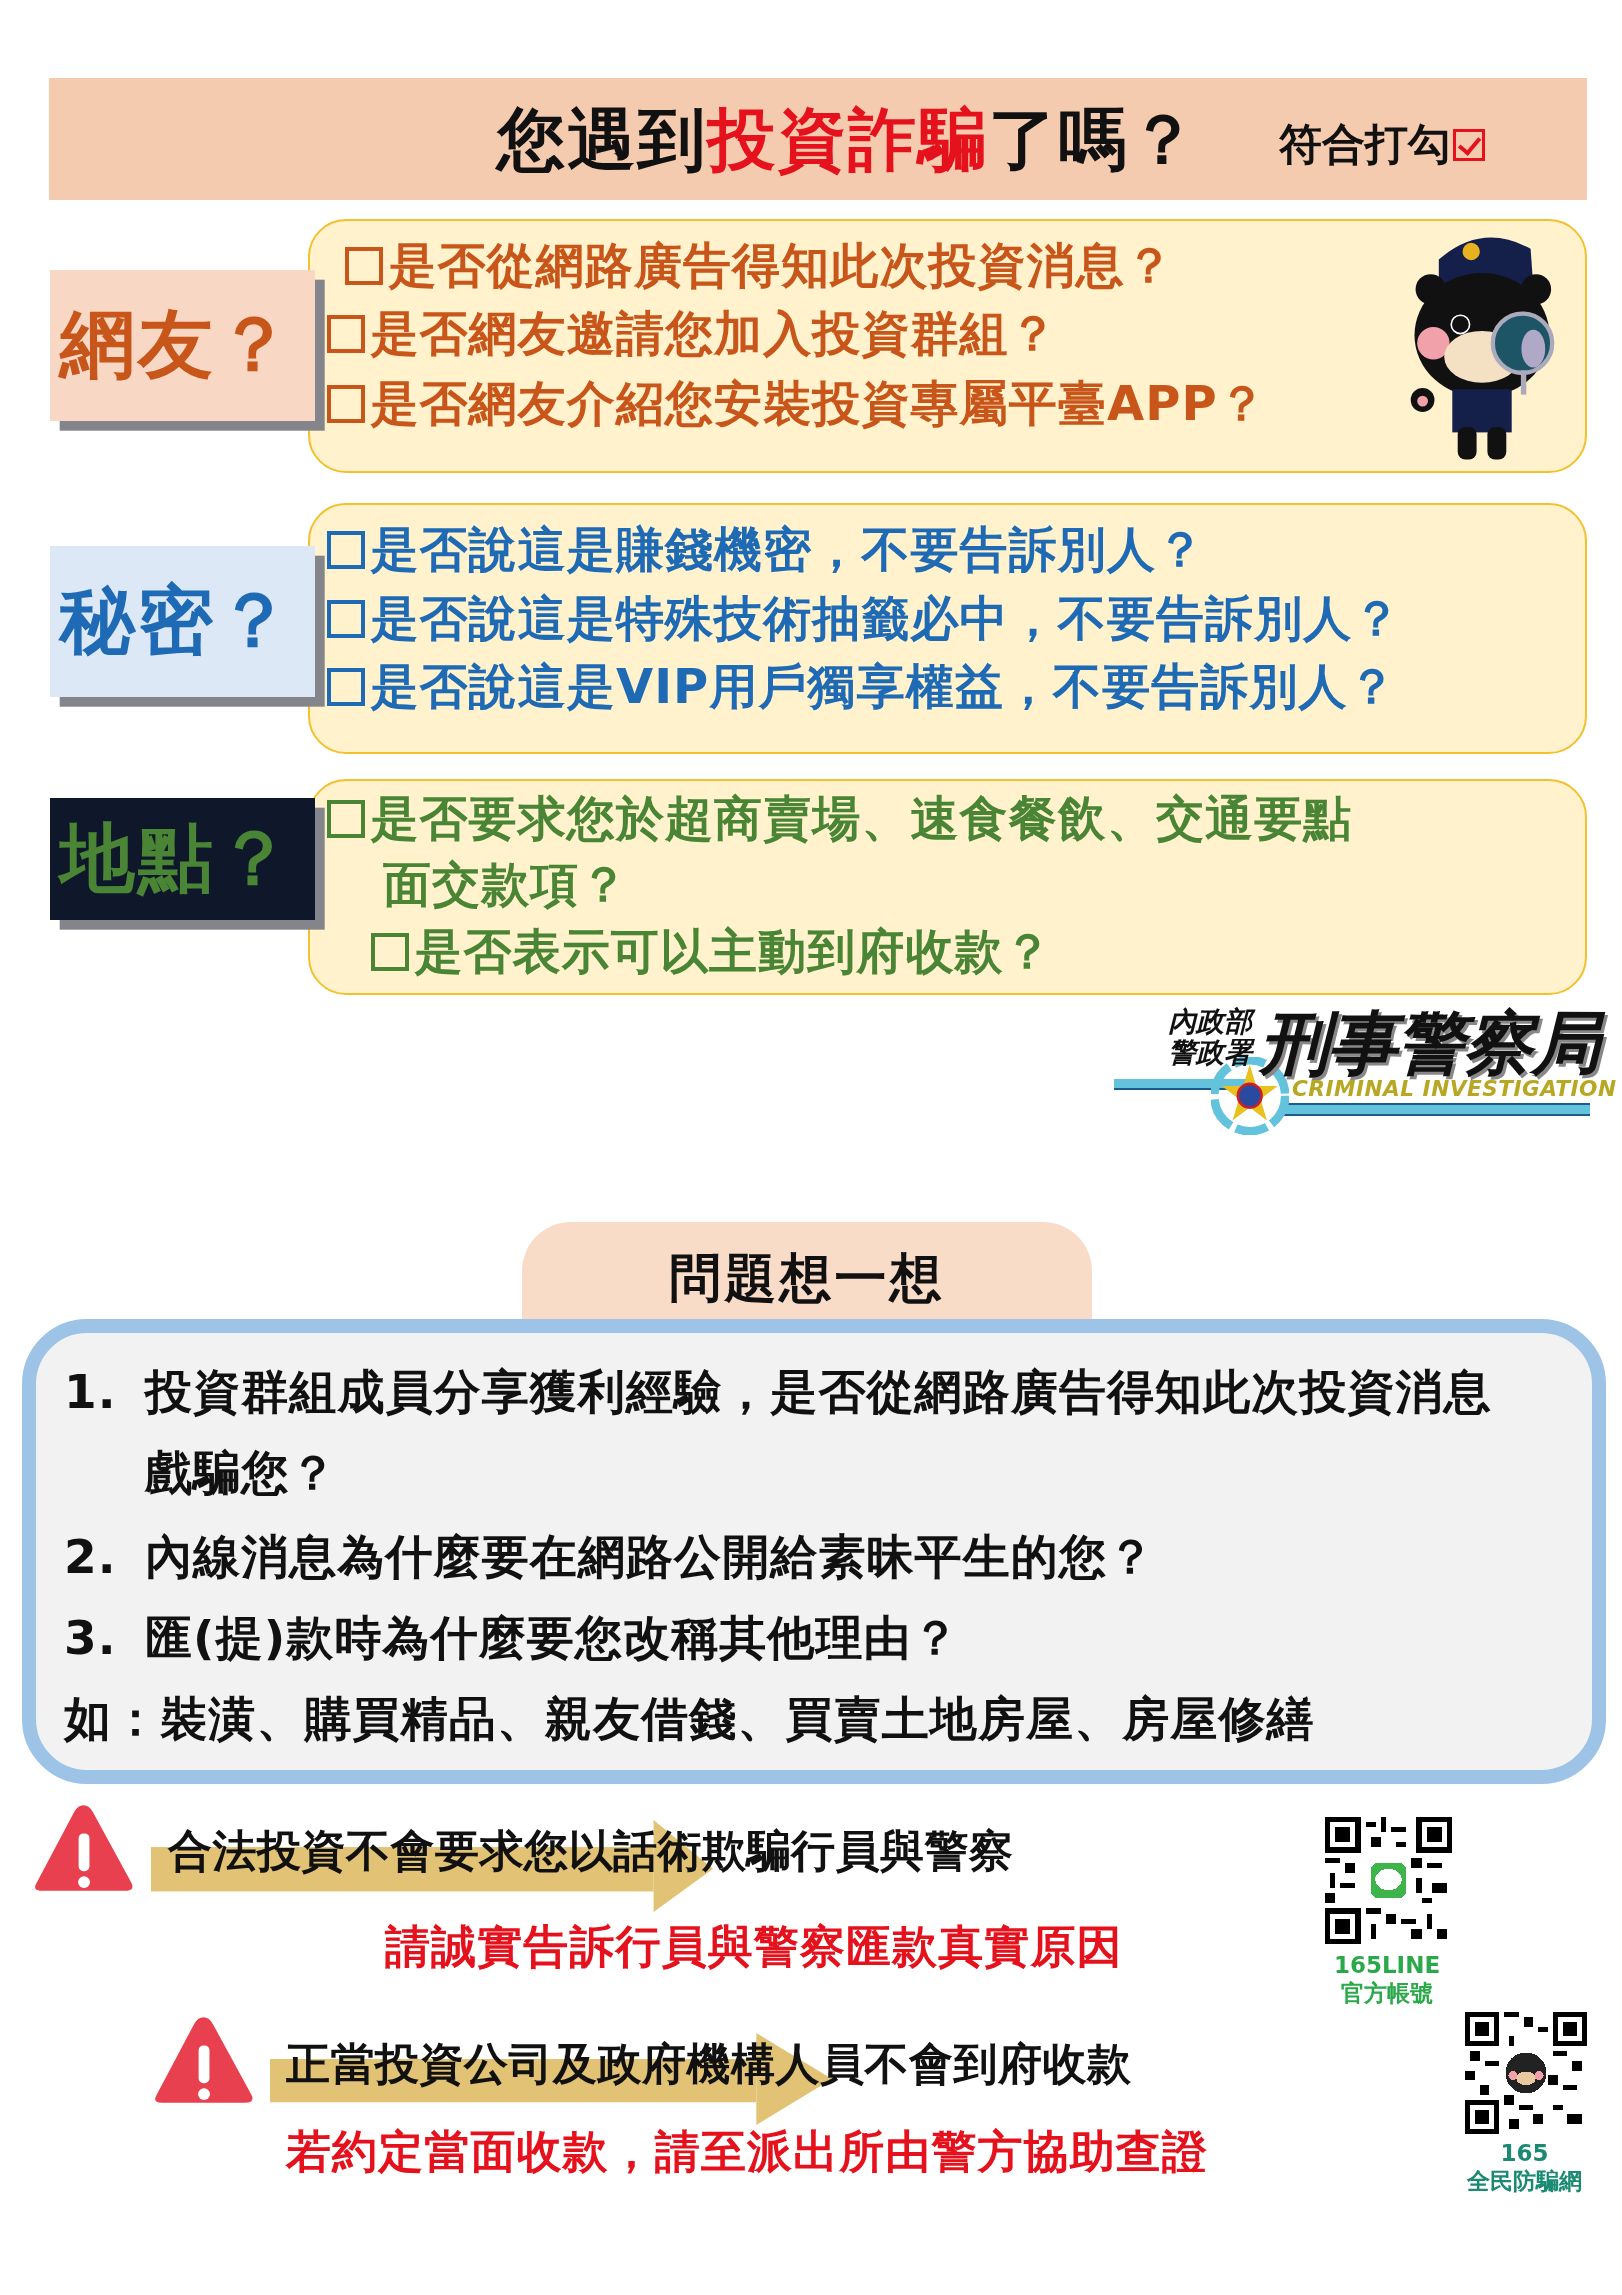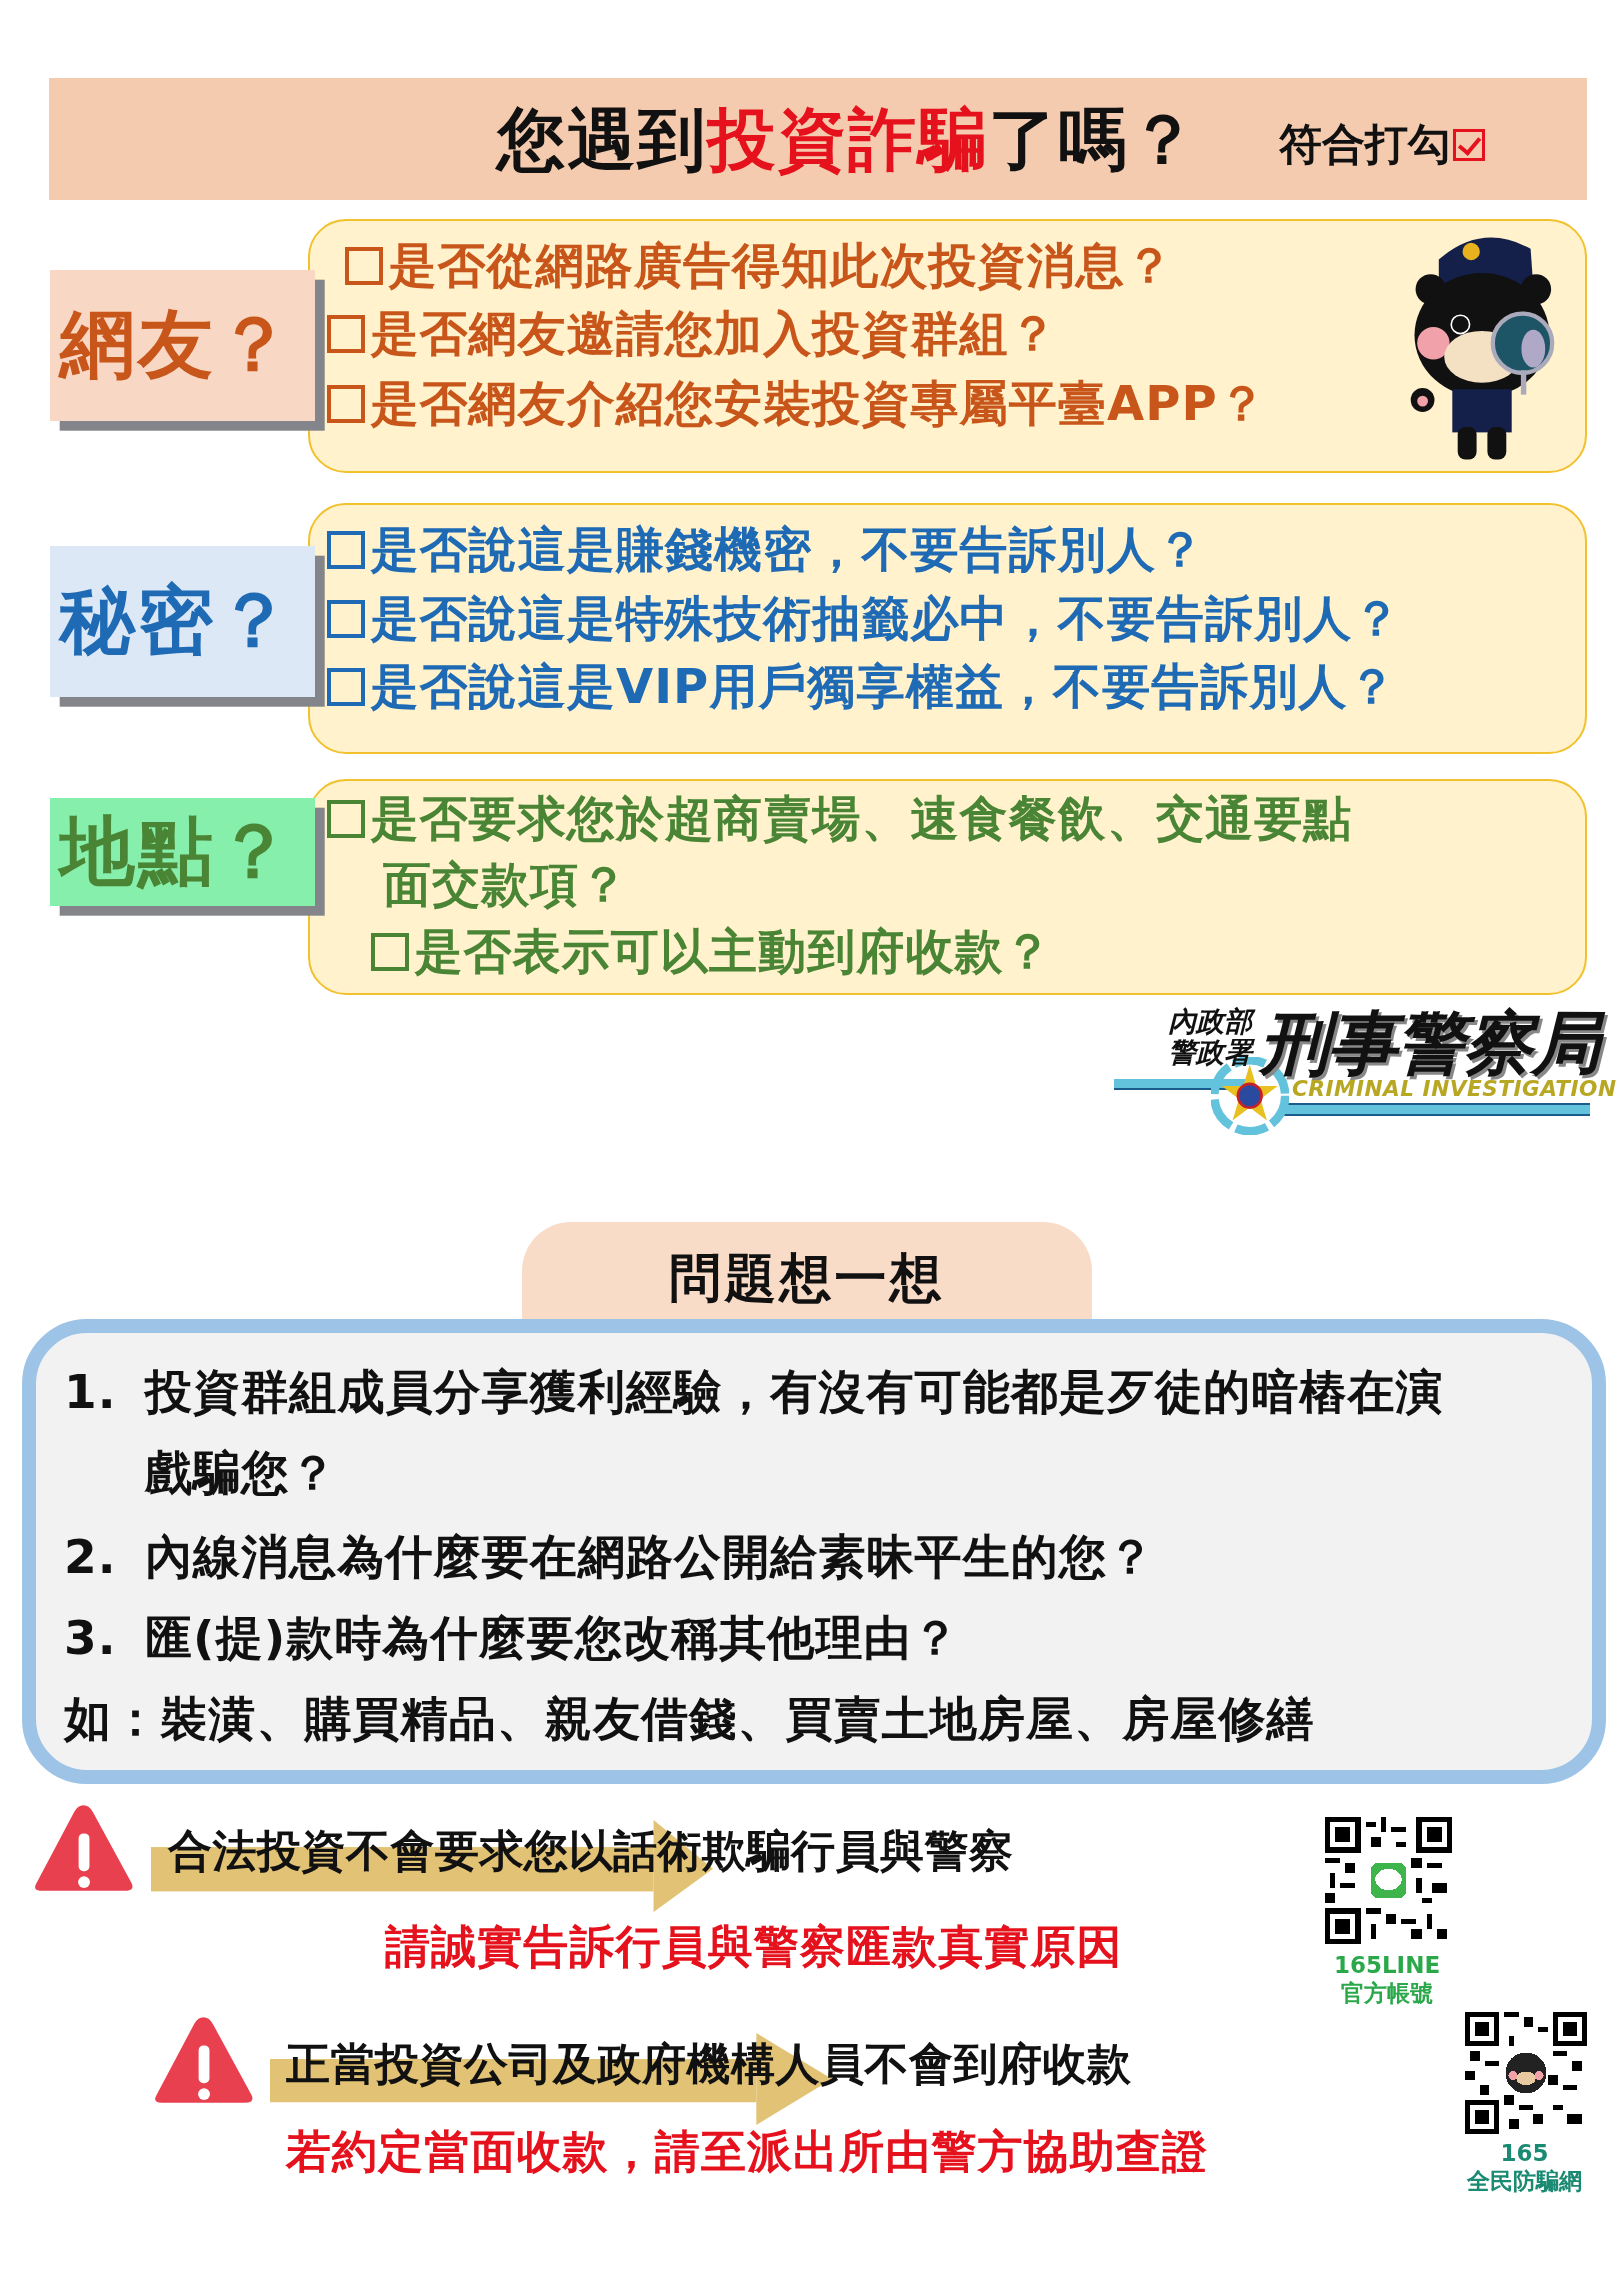--- a/index.html
+++ b/index.html
@@ -15,21 +15,21 @@
   .check-icon { display:inline-block; width:32px; height:32px; border:3.8px solid #E5121D; box-sizing:border-box;
                 position:relative; vertical-align:-2.2px; margin-left:2.2px; }
   .check-icon::after { content:""; position:absolute; left:7px; top:1.1px; width:8.7px; height:17.3px;
                        border-right:4.3px solid #E5121D; border-bottom:4.3px solid #E5121D; transform:rotate(40deg); }
 
   
   .cat { width:265px; box-shadow:9.7px 9.7px 0 #84858a; display:flex; align-items:center; padding-left:9.7px; box-sizing:border-box;
          font-size:75px; letter-spacing:3.2px; white-space:nowrap; }
   .cat-1 { left:50px; top:270px; height:151px; background:#F8D8C4; color:#C8561A; }
   .cat-2 { left:50px; top:546px; height:151px; background:#DCE8F5; color:#1F6AB4; }
-  .cat-3 { left:50px; top:798px; height:108px; background:#86efac; color:#4A8535;text-align:right; }
+  .cat-3 { left:50px; top:798px; height:122px; background:#0f172a; color:#4A8535;text-align:right; }
 
   
   .panel { background:#FFF2CC; border:2.7px solid #F2C12E; border-radius:38px; box-sizing:border-box; }
   .panel-1 { left:308px; top:219px; width:1279px; height:254px; }
   .panel-2 { left:308px; top:503px; width:1279px; height:251px; }
   .panel-3 { left:308px; top:779px; width:1279px; height:216px; }
   .qline { position:absolute; font-size:48px; white-space:nowrap; letter-spacing:1.1px; line-height:1; }
   .qline .box { display:inline-block; width:38px; height:38px; border:4.3px solid currentColor; box-sizing:border-box;
                 vertical-align:-3.2px; margin-right:5.4px; }
   .orange { color:#C8561A; }
@@ -125,21 +125,21 @@
     <div>內政部</div>
     <div>警政署</div>
   </div>
 <div class="abs logo-big">刑事警察局</div>
 <div class="abs logo-en">CRIMINAL INVESTIGATION BUREAU</div>
 
 <div class="abs think-tab"></div>
 <div class="abs think-title">問題想一想</div>
 <div class="abs think-box"></div>
 
-<div class="tline" style="left:64px;top:1368px;"><span class="num">1.</span><span>投資群組成員分享獲利經驗，有沒有可能都是歹徒的暗樁在演</span></div>
+<div class="tline" style="left:64px;top:1368px;"><span class="num">1.</span><span>投資群組成員分享獲利經驗，是否從網路廣告得知此次投資消息</span></div>
 <div class="tline" style="left:145px;top:1449px;"><span>戲騙您？</span></div>
 <div class="tline" style="left:64px;top:1533px;"><span class="num">2.</span><span>內線消息為什麼要在網路公開給素昧平生的您？</span></div>
 <div class="tline" style="left:64px;top:1614px;"><span class="num">3.</span><span>匯(提)款時為什麼要您改稱其他理由？</span></div>
 <div class="tline" style="left:64px;top:1695px;"><span>如：</span><span class="u">裝潢</span><span>、</span><span class="u">購買精品</span><span>、</span><span class="u">親友借錢</span><span>、</span><span class="u">買賣土地房屋</span><span>、</span><span class="u">房屋修繕</span></div>
 
 <svg class="abs warn-icon" style="left:32px;top:1802px;" viewBox="0 0 190 170">
   <path d="M95 6 Q105 6 112 18 L184 150 Q190 164 172 164 L18 164 Q0 164 8 150 L78 18 Q85 6 95 6 Z" fill="#E8404E"></path>
   <rect x="86" y="58" width="20" height="70" rx="9" fill="#fff"></rect>
   <circle cx="96" cy="148" r="11" fill="#fff"></circle>
 </svg>

